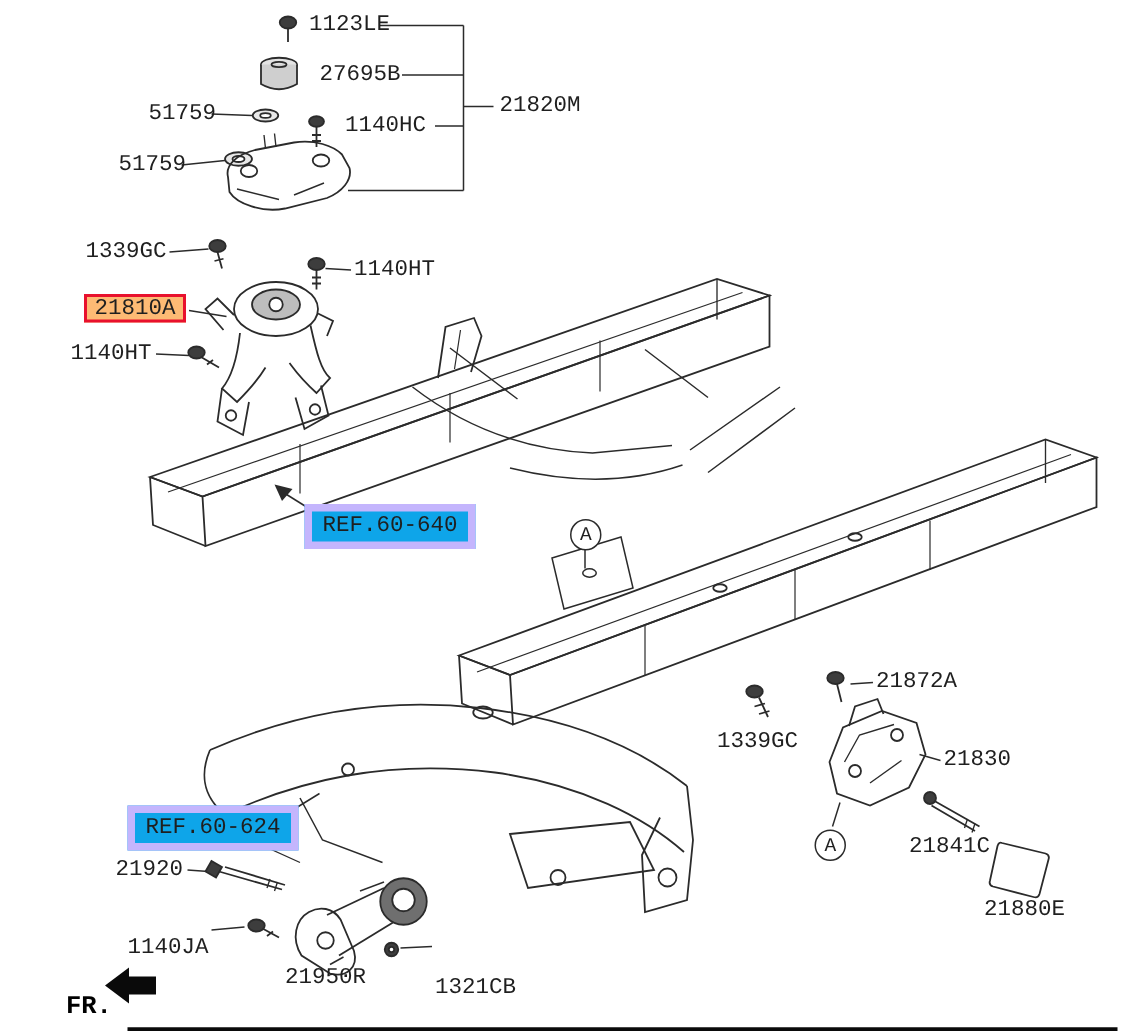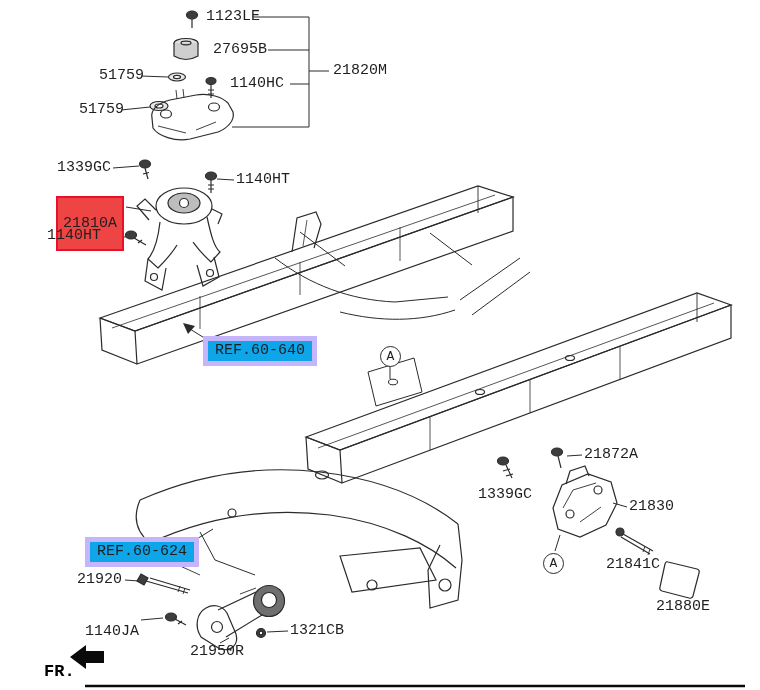--- a/index.html
+++ b/index.html
@@ -11,23 +11,23 @@
     font-family:Liberation Mono, monospace;
   }
   .art{position:absolute;left:0;top:0;z-index:1;}
   .lbl{
     position:absolute;z-index:2;
     font-size:15px;color:#1f1f1f;
     white-space:nowrap;line-height:16px;
     cursor:pointer;
   }
   .lbl.hl{
-    background:#ef4444;
+    background:#fdba74;
     border:2px solid #e8112d;
-    padding:18px 5px;
+    padding:0 5px;
     line-height:15px;
   }
   .lbl.ref{
     background:#0ea5e9;
     border:5px solid #c4b5fd;
     padding:2px 7px;
   }
   .marker{
     position:absolute;z-index:2;
     width:19px;height:19px;border:1.4px solid #2b2b2b;border-radius:50%;
@@ -211,21 +211,21 @@
   <div class="lbl" style="left:236px;top:172px">1140HT</div>
   <div class="lbl hl" style="left:56px;top:196px">21810A</div>
   <div class="lbl" style="left:47px;top:228px">1140HT</div>
   <div class="lbl" style="left:584px;top:447px">21872A</div>
   <div class="lbl" style="left:478px;top:487px">1339GC</div>
   <div class="lbl" style="left:629px;top:499px">21830</div>
   <div class="lbl" style="left:606px;top:557px">21841C</div>
   <div class="lbl" style="left:656px;top:599px">21880E</div>
   <div class="lbl" style="left:77px;top:572px">21920</div>
   <div class="lbl" style="left:85px;top:624px">1140JA</div>
-  <div class="lbl" style="left:290px;top:623px">1321CB</div>
+  <div class="lbl" style="left:290px;top:651px">1321CB</div>
   <div class="lbl" style="left:190px;top:644px">21950R</div>
 
   <div class="lbl ref" style="left:203px;top:336px">REF.60-640</div>
   <div class="lbl ref" style="left:85px;top:537px">REF.60-624</div>
 
   <div class="marker" style="left:380px;top:346px">A</div>
   <div class="marker" style="left:543px;top:553px">A</div>
 
   <div class="fr" style="left:44px;top:662px">FR.</div>
 

